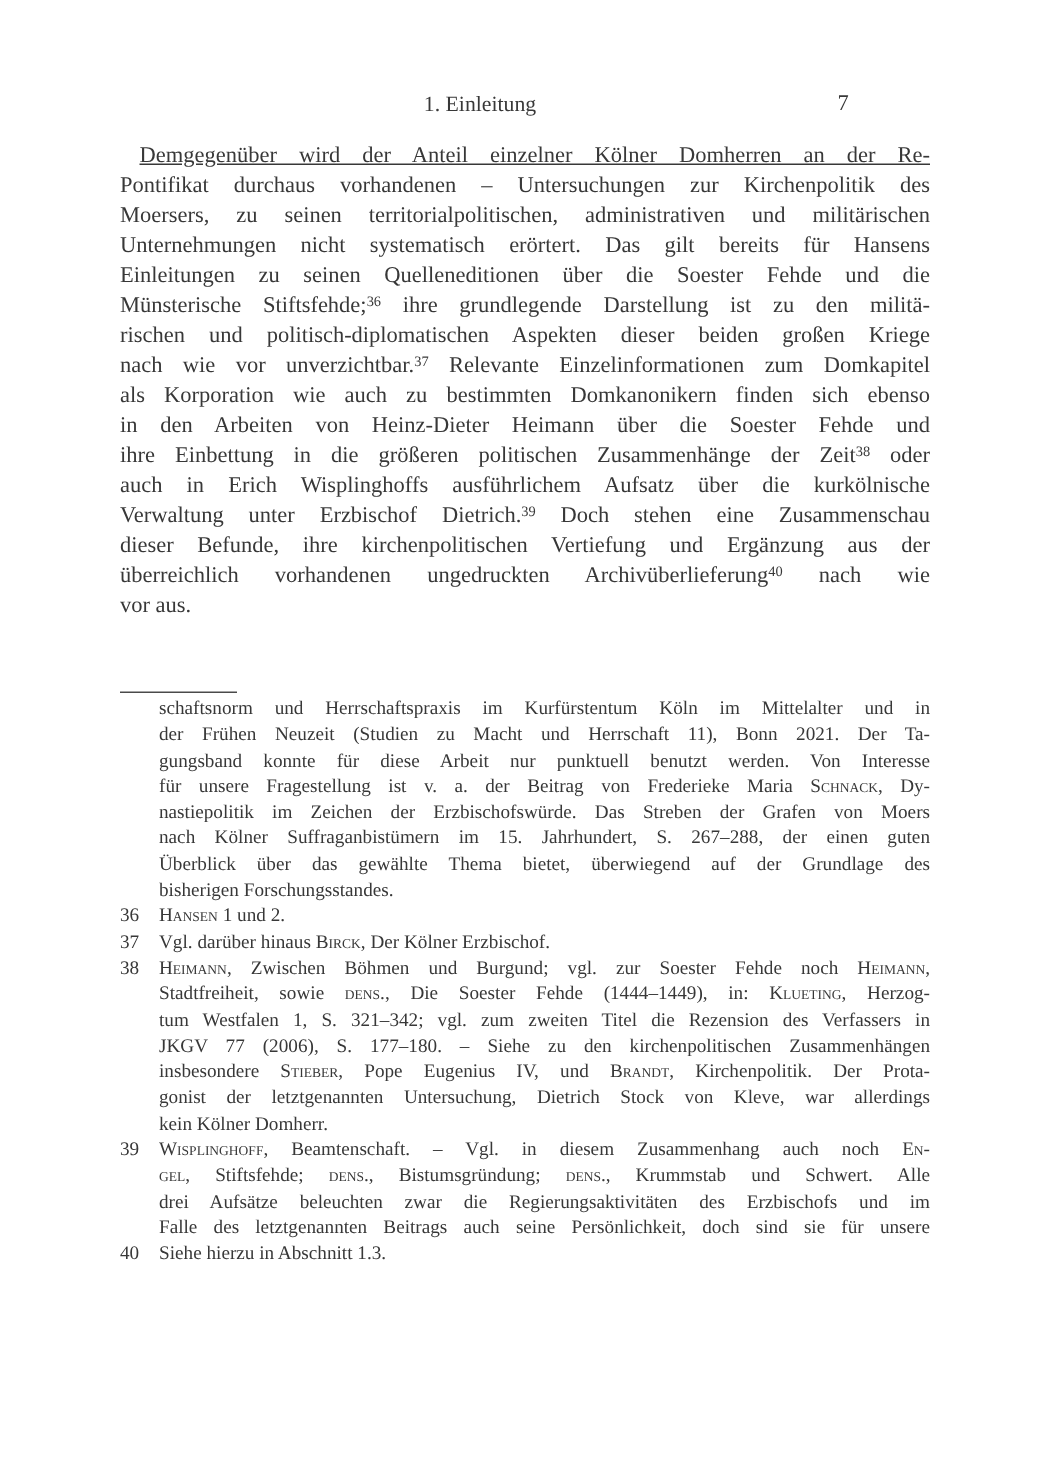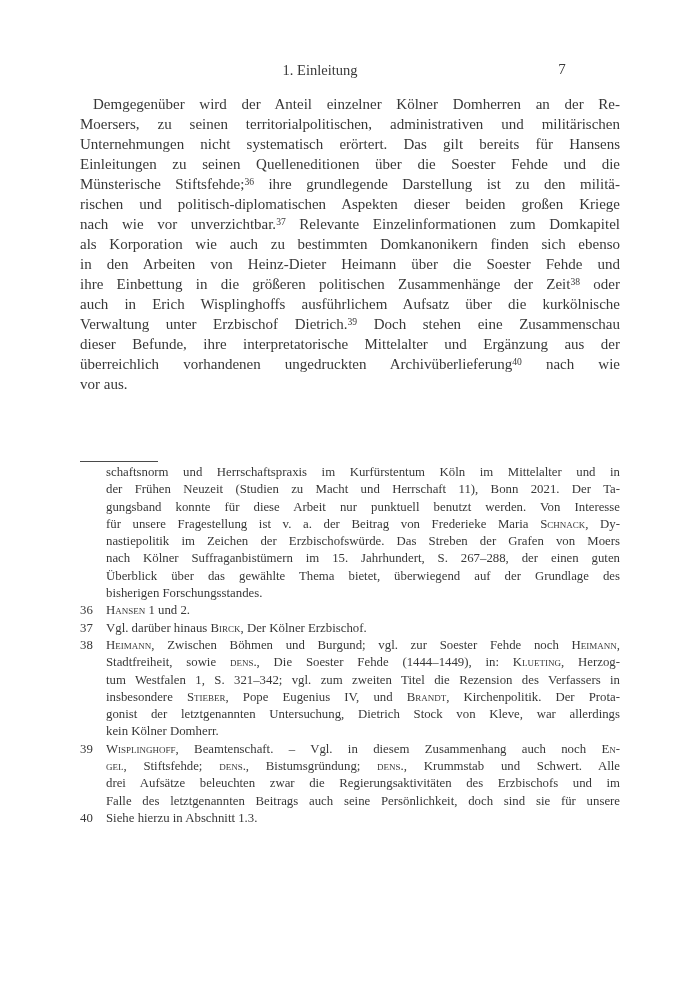--- a/index.html
+++ b/index.html
@@ -28,21 +28,21 @@
     position: absolute;
     top: 94px; left: 80px; width: 540px;
     font-size: 15px; line-height: 20px;
   }
   .line {
     text-align: justify;
     text-align-last: justify;
     white-space: normal;
   }
   .line.last { text-align-last: left; }
-  .line.indent { text-indent: 13px; }
+  .line.indent { text-indent: 13px; text-decoration: underline; }
   .sup {
     font-size: 0.64em;
     position: relative;
     top: -0.42em;
     line-height: 0;
   }
   .sc { font-variant: small-caps; }
   .fn-sep {
     position: absolute;
     top: 461px; left: 80px; width: 78px;
@@ -58,32 +58,33 @@
   .fn-body { flex: 1; min-width: 0; }
 </style>
 </head>
 <body>
 
 <div class="page">
   <div class="header-title">1. Einleitung</div>
   <div class="page-number">7</div>
   <div class="body-text" id="body-text">
       <div class="line indent"><span>Demgegenüber wird der Anteil einzelner Kölner Domherren an der Re-</span></div>
+      <div class="line"><span>Pontifikat durchaus vorhandenen – Untersuchungen zur Kirchenpolitik des</span></div>
       <div class="line"><span>Moersers, zu seinen territorialpolitischen, administrativen und militärischen</span></div>
       <div class="line"><span>Unternehmungen nicht systematisch erörtert. Das gilt bereits für Hansens</span></div>
       <div class="line"><span>Einleitungen zu seinen Quelleneditionen über die Soester Fehde und die</span></div>
       <div class="line"><span>Münsterische Stiftsfehde;</span><span class="sup">36</span><span> ihre grundlegende Darstellung ist zu den militä-</span></div>
       <div class="line"><span>rischen und politisch-diplomatischen Aspekten dieser beiden großen Kriege</span></div>
       <div class="line"><span>nach wie vor unverzichtbar.</span><span class="sup">37</span><span> Relevante Einzelinformationen zum Domkapitel</span></div>
       <div class="line"><span>als Korporation wie auch zu bestimmten Domkanonikern finden sich ebenso</span></div>
       <div class="line"><span>in den Arbeiten von Heinz-Dieter Heimann über die Soester Fehde und</span></div>
       <div class="line"><span>ihre Einbettung in die größeren politischen Zusammenhänge der Zeit</span><span class="sup">38</span><span> oder</span></div>
       <div class="line"><span>auch in Erich Wisplinghoffs ausführlichem Aufsatz über die kurkölnische</span></div>
       <div class="line"><span>Verwaltung unter Erzbischof Dietrich.</span><span class="sup">39</span><span> Doch stehen eine Zusammenschau</span></div>
-      <div class="line"><span>dieser Befunde, ihre interpretatorische Mittelalter und Ergänzung aus der</span></div>
+      <div class="line"><span>dieser Befunde, ihre kirchenpolitischen Vertiefung und Ergänzung aus der</span></div>
       <div class="line"><span>überreichlich vorhandenen ungedruckten Archivüberlieferung</span><span class="sup">40</span><span> nach wie</span></div>
       <div class="line last"><span>vor aus.</span></div>
     </div>
   <div class="fn-sep"></div>
   <div class="footnotes" id="footnotes">
       <div class="fn">
         <div class="fn-num"></div>
         <div class="fn-body">
           <div class="line"><span>schaftsnorm und Herrschaftspraxis im Kurfürstentum Köln im Mittelalter und in</span></div>
           <div class="line"><span>der Frühen Neuzeit (Studien zu Macht und Herrschaft 11), Bonn 2021. Der Ta-</span></div>
@@ -106,20 +107,21 @@
         <div class="fn-body">
           <div class="line last"><span>Vgl. darüber hinaus </span><span class="sc">Birck</span><span>, Der Kölner Erzbischof.</span></div>
         </div>
       </div>
       <div class="fn">
         <div class="fn-num">38</div>
         <div class="fn-body">
           <div class="line"><span class="sc">Heimann</span><span>, Zwischen Böhmen und Burgund; vgl. zur Soester Fehde noch </span><span class="sc">Heimann</span><span>,</span></div>
           <div class="line"><span>Stadtfreiheit, sowie </span><span class="sc">dens.</span><span>, Die Soester Fehde (1444–1449), in: </span><span class="sc">Klueting</span><span>, Herzog-</span></div>
           <div class="line"><span>tum Westfalen 1, S. 321–342; vgl. zum zweiten Titel die Rezension des Verfassers in</span></div>
+          <div class="line"><span>JKGV 77 (2006), S. 177–180. – Siehe zu den kirchenpolitischen Zusammenhängen</span></div>
           <div class="line"><span>insbesondere </span><span class="sc">Stieber</span><span>, Pope Eugenius IV, und </span><span class="sc">Brandt</span><span>, Kirchenpolitik. Der Prota-</span></div>
           <div class="line"><span>gonist der letztgenannten Untersuchung, Dietrich Stock von Kleve, war allerdings</span></div>
           <div class="line last"><span>kein Kölner Domherr.</span></div>
         </div>
       </div>
       <div class="fn">
         <div class="fn-num">39</div>
         <div class="fn-body">
           <div class="line"><span class="sc">Wisplinghoff</span><span>, Beamtenschaft. – Vgl. in diesem Zusammenhang auch noch </span><span class="sc">En-</span></div>
           <div class="line"><span class="sc">gel</span><span>, Stiftsfehde; </span><span class="sc">dens.</span><span>, Bistumsgründung; </span><span class="sc">dens.</span><span>, Krummstab und Schwert. Alle</span></div>

